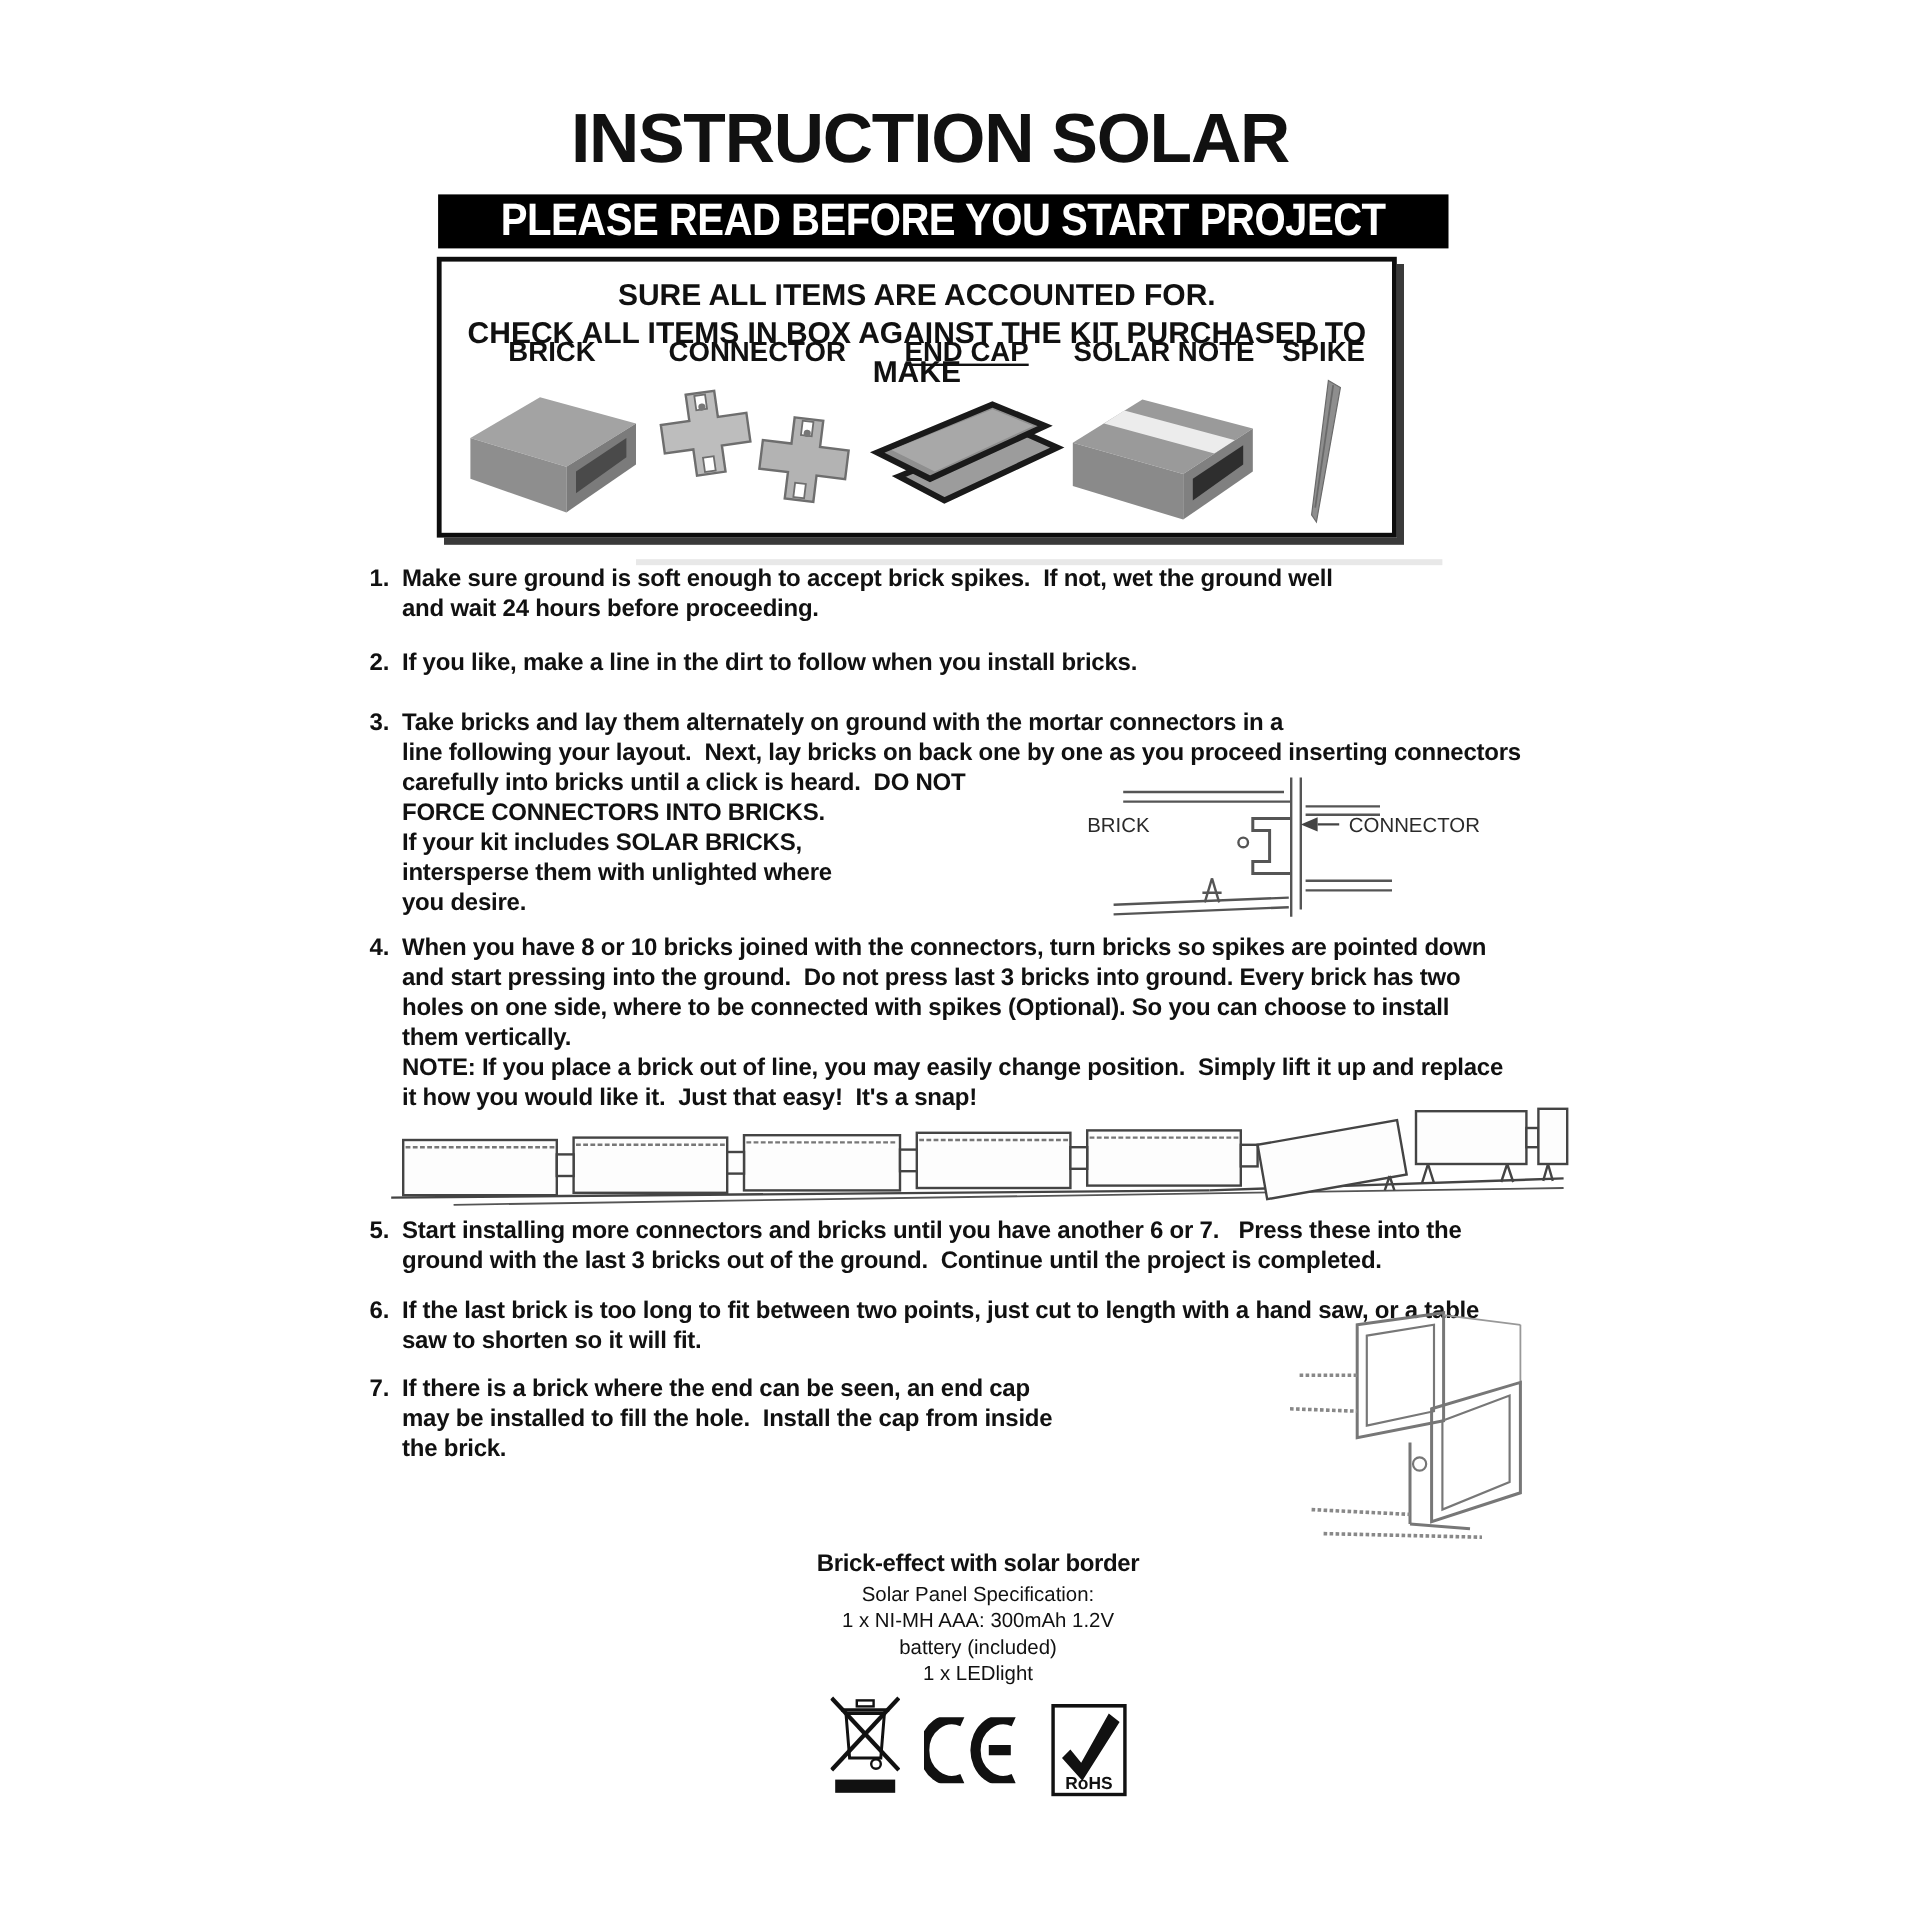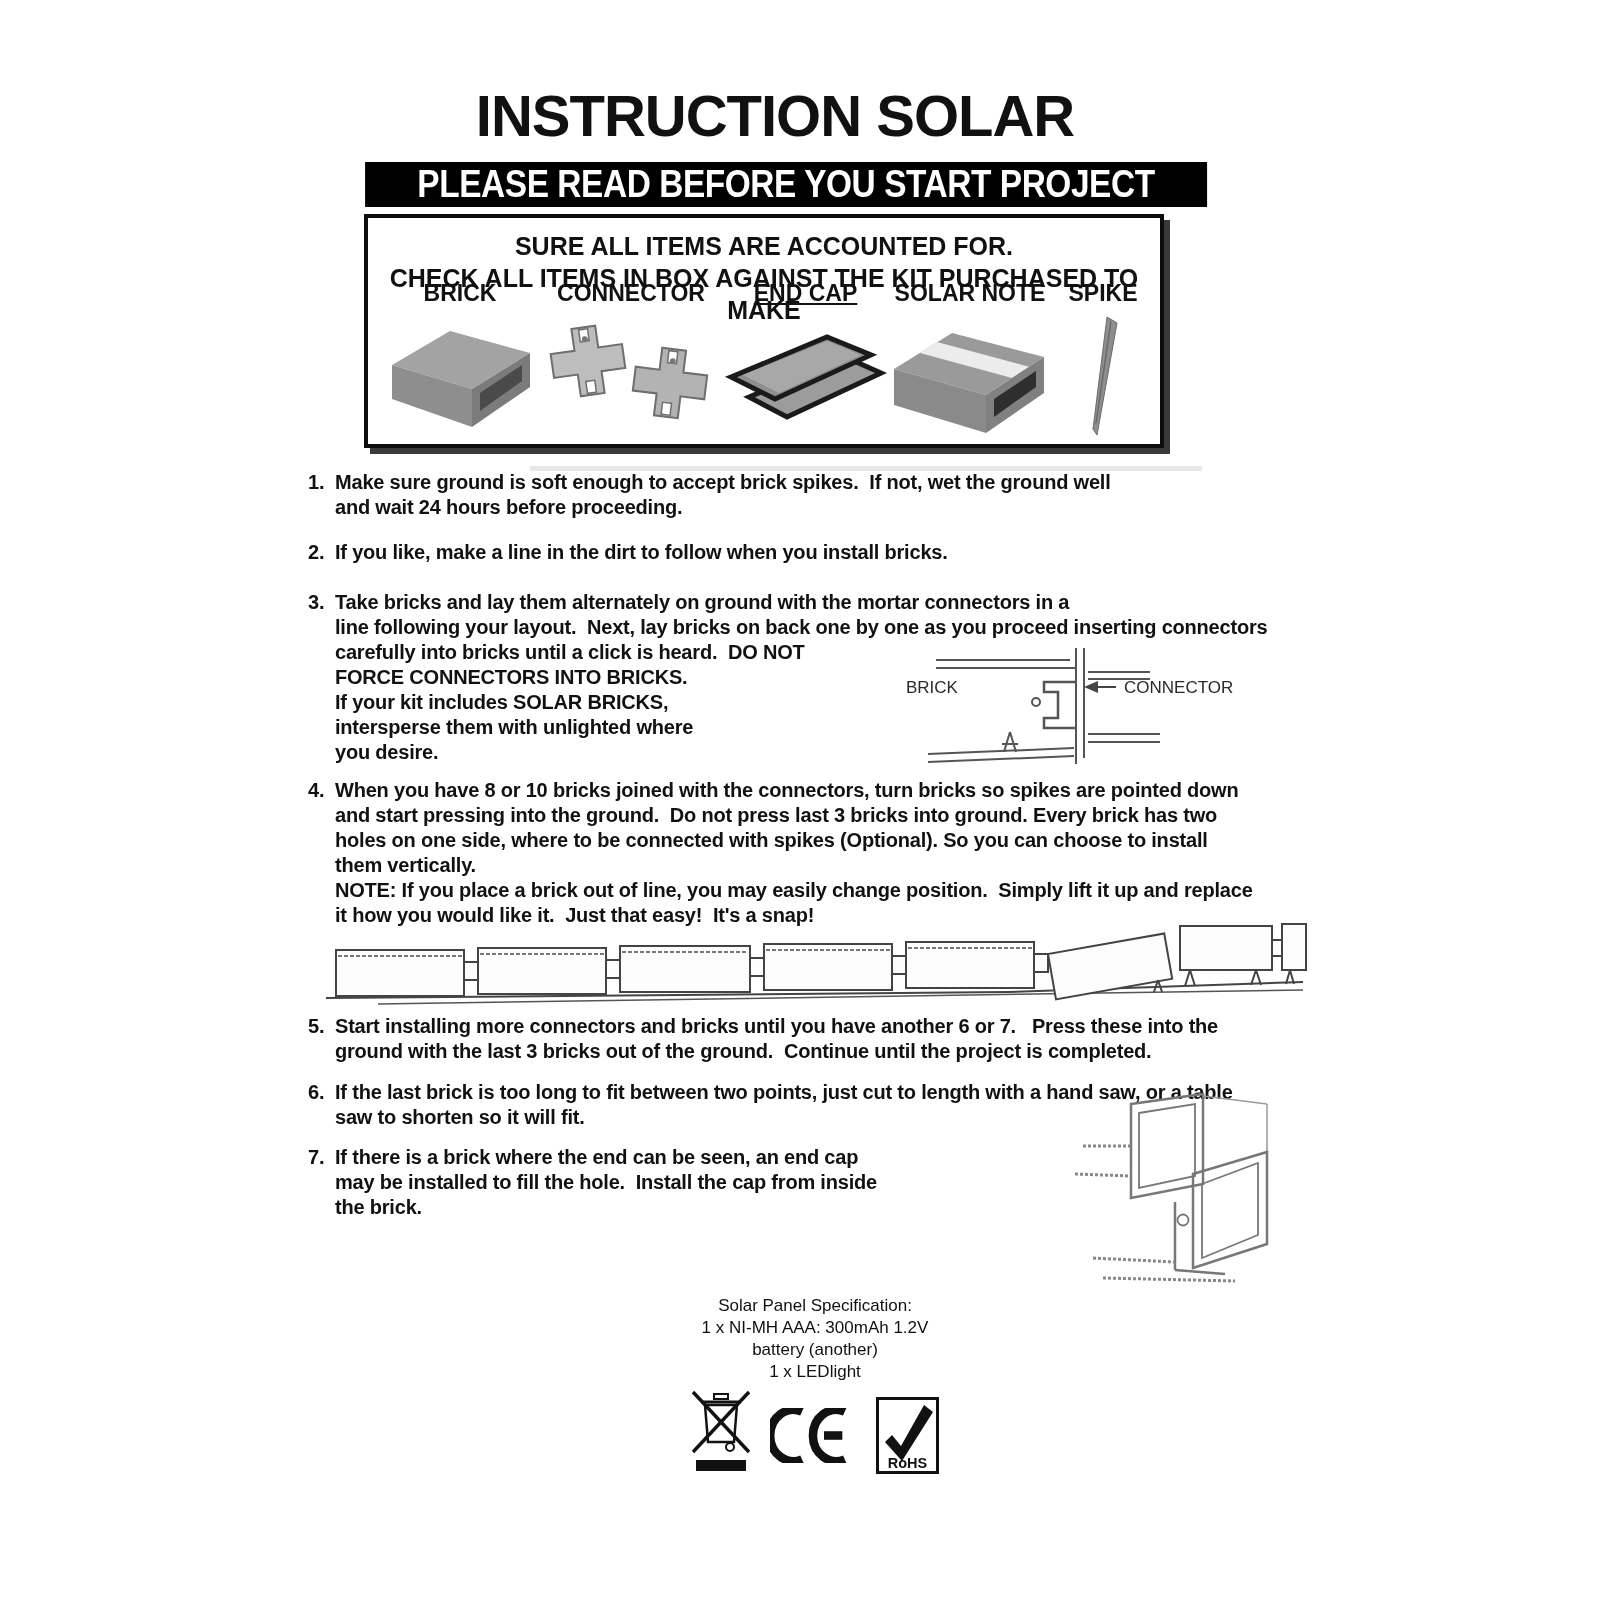--- a/index.html
+++ b/index.html
@@ -231,24 +231,25 @@
     </g>
     <g stroke="#888" stroke-width="3" stroke-dasharray="3,2">
       <line x1="8" y1="58" x2="56" y2="58"></line>
       <line x1="0" y1="86" x2="56" y2="88"></line>
       <line x1="18" y1="170" x2="100" y2="174"></line>
       <line x1="28" y1="190" x2="160" y2="193"></line>
     </g>
   </svg>
 
   <div class="footer">
+    <div class="product">Brick-effect with solar border</div>
     <div class="spec">
       <div>Solar Panel Specification:</div>
       <div>1 x NI-MH AAA: 300mAh 1.2V</div>
-      <div>battery (another)</div>
+      <div>battery (included)</div>
       <div>1 x LEDlight</div>
     </div>
     <div class="marks">
       <svg width="58" height="90" viewBox="0 0 58 90">
         <rect x="22" y="4" width="14" height="5" fill="none" stroke="#111" stroke-width="2"></rect>
         <line x1="9" y1="12" x2="49" y2="12" stroke="#111" stroke-width="3"></line>
         <polygon points="13,15 45,15 42,52 16,52" fill="none" stroke="#111" stroke-width="2.5"></polygon>
         <circle cx="38" cy="57" r="4" fill="none" stroke="#111" stroke-width="2"></circle>
         <line x1="1" y1="2" x2="57" y2="62" stroke="#111" stroke-width="3.5"></line>
         <line x1="57" y1="2" x2="1" y2="62" stroke="#111" stroke-width="3.5"></line>

